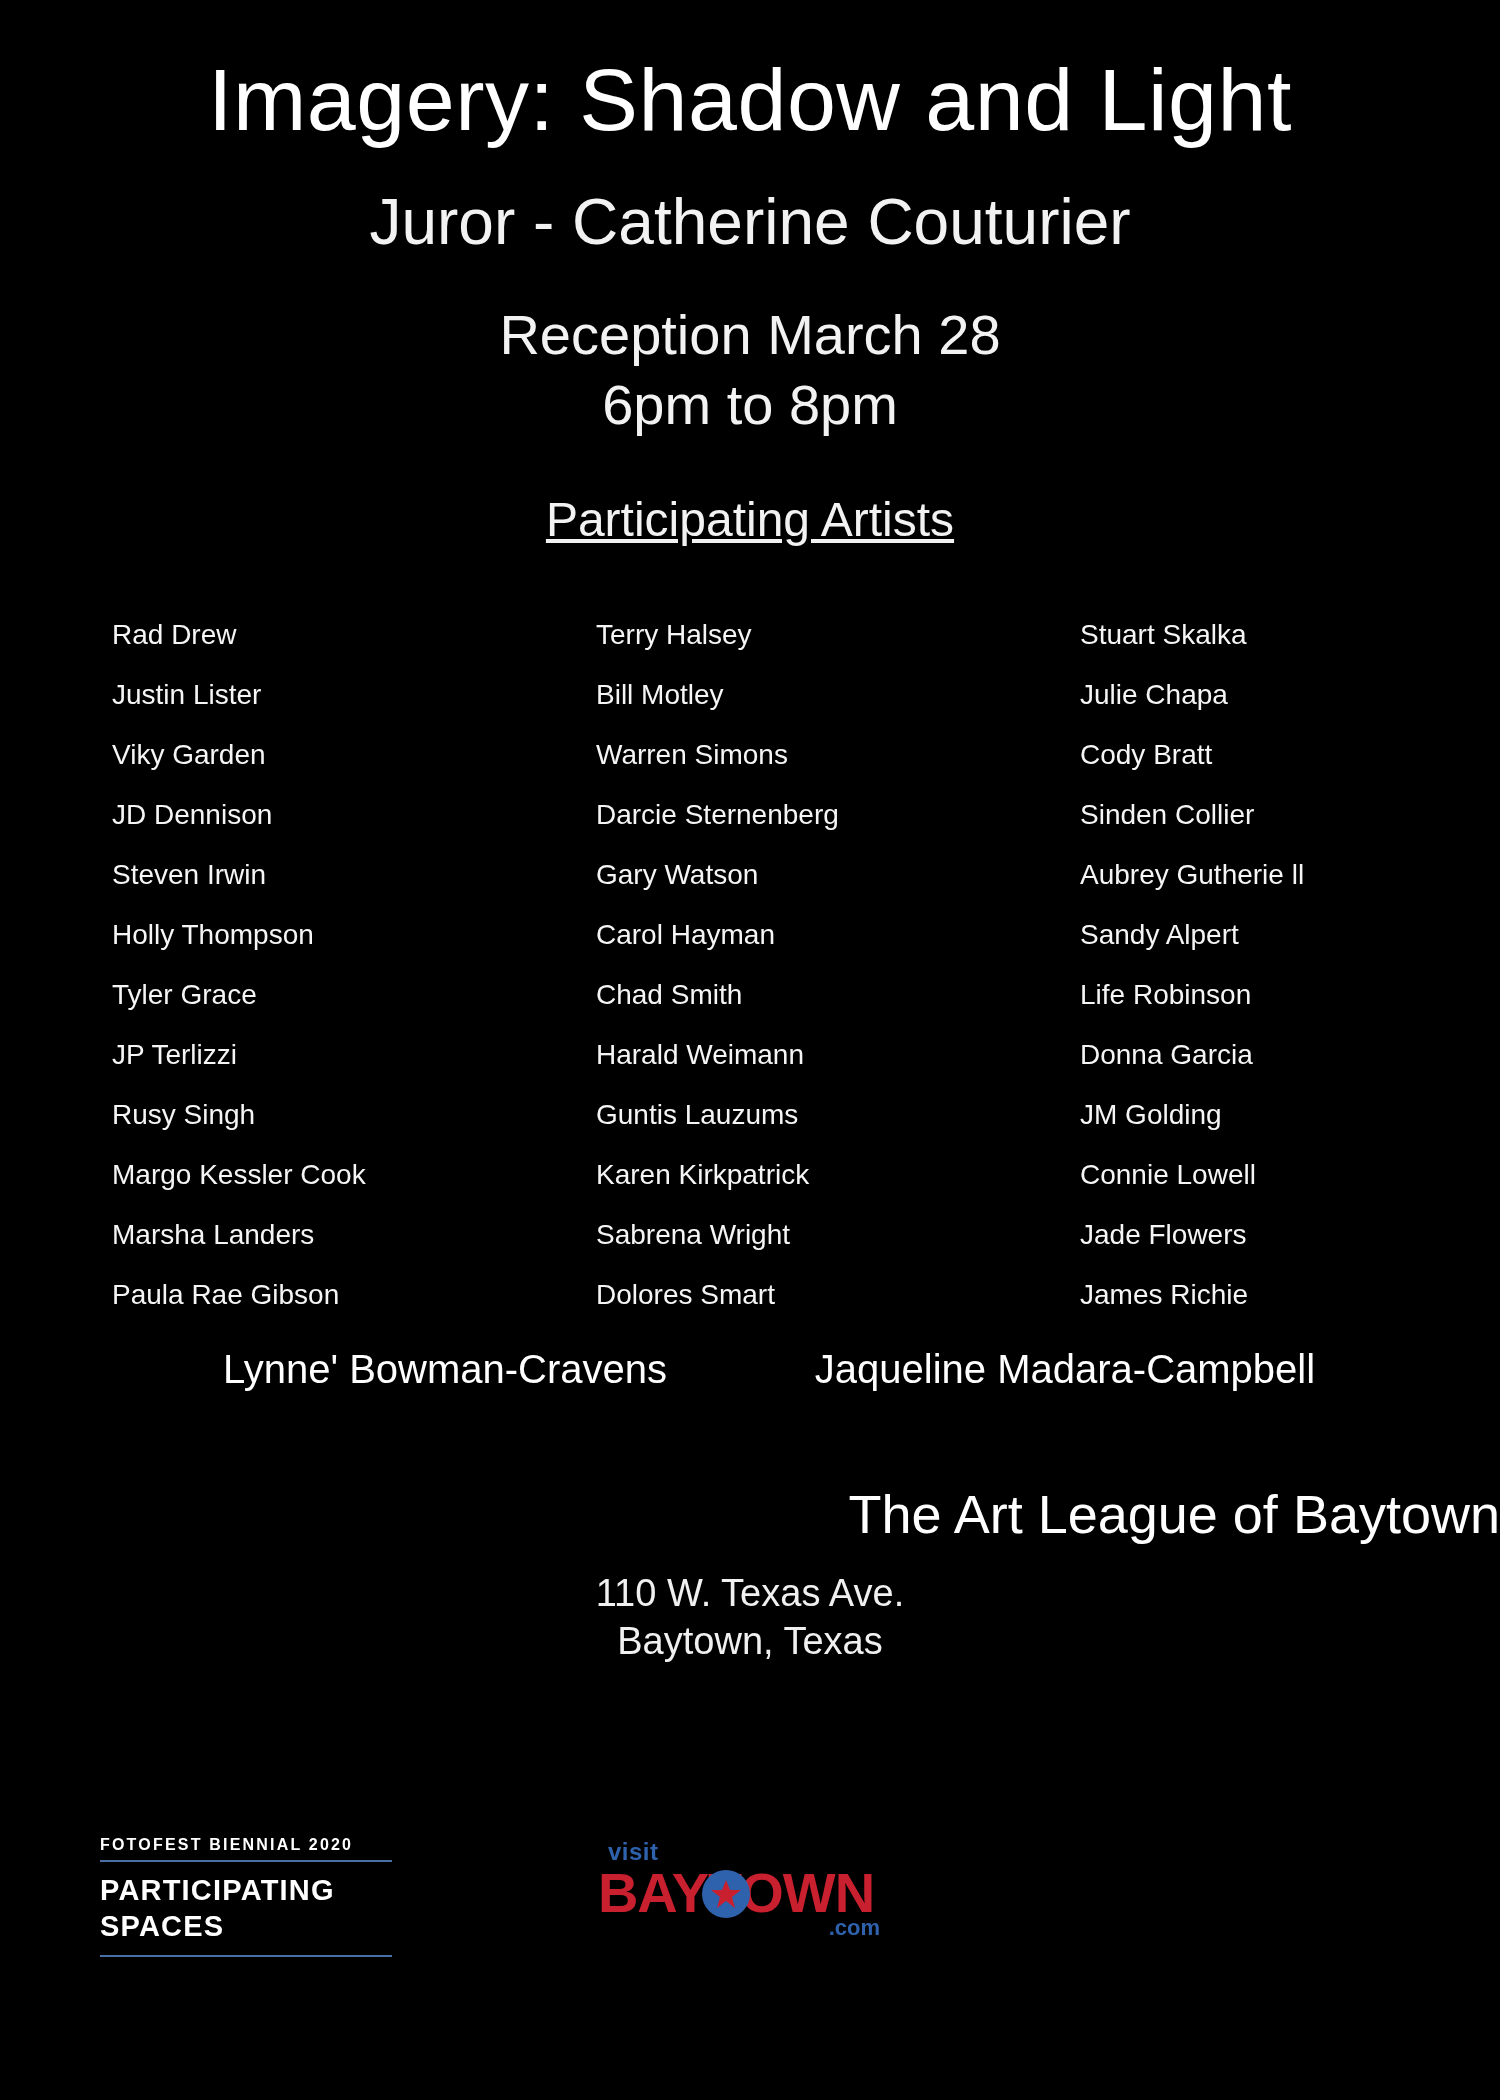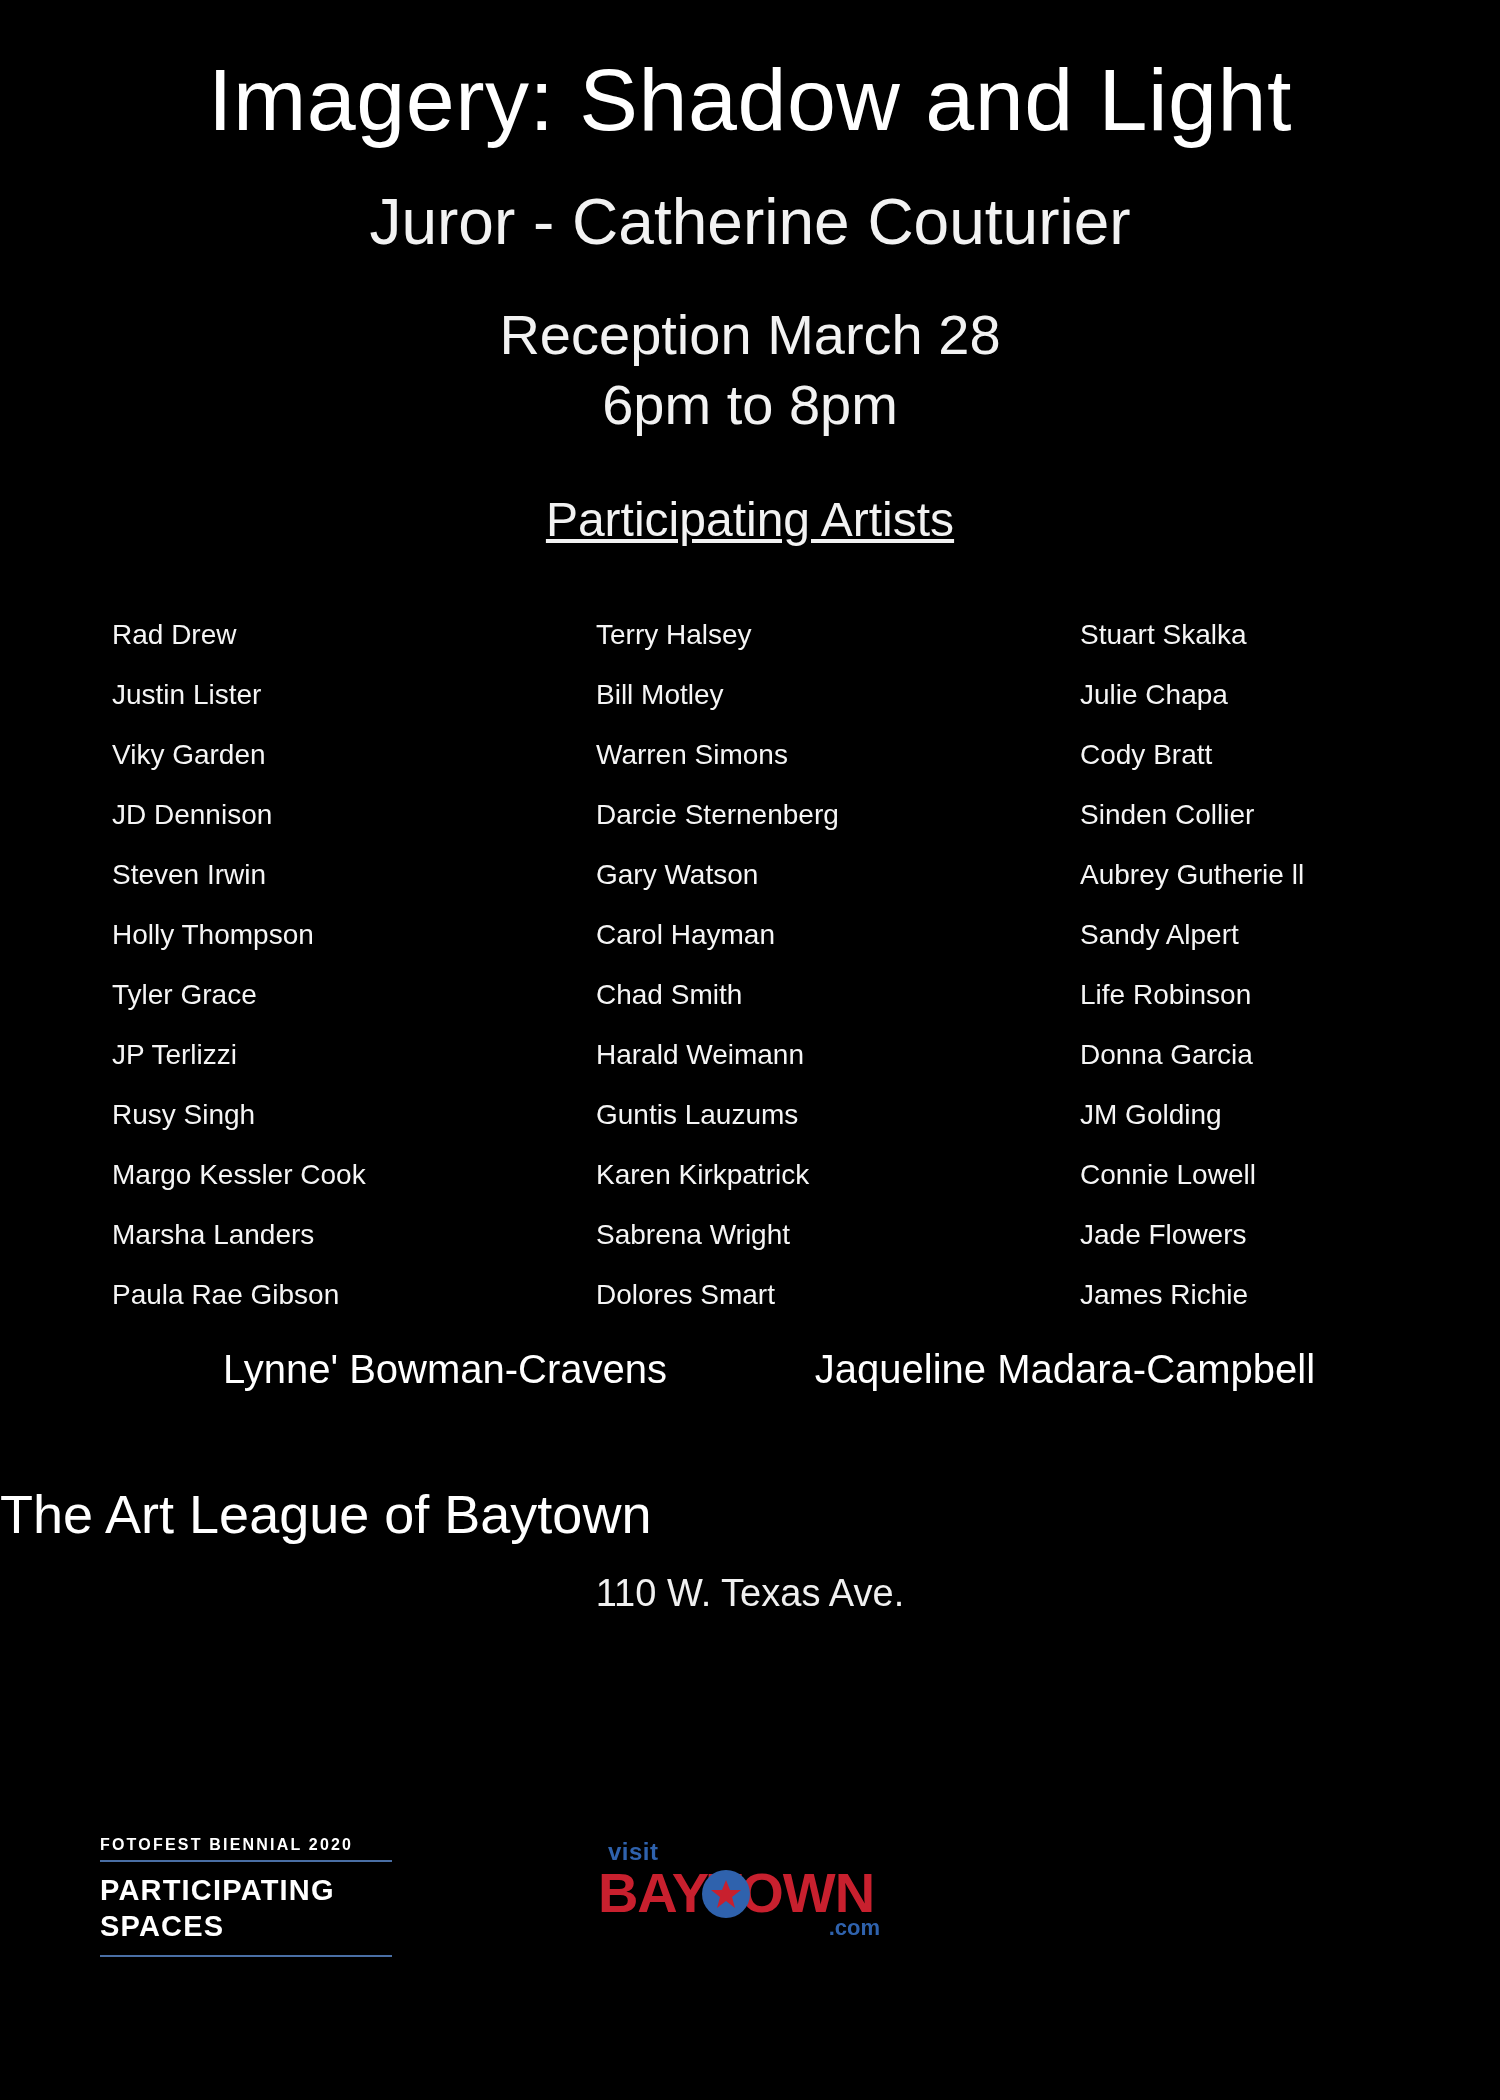--- a/index.html
+++ b/index.html
@@ -98,21 +98,21 @@
     font-size: 40px;
     line-height: 60px;
     white-space: nowrap;
     color: #ffffff;
     text-align: center;
   }
   .extra-1 { width: 560px; padding-left: 40px; }
   .extra-2 { width: 620px; padding-left: 30px; }
 
   .venue {
-    text-align: left;
+    text-align: right;
     font-size: 54px;
     font-weight: 400;
     margin: 0;
     padding-top: 84px;
     color: #ffffff;
   }
   .address {
     text-align: center;
     font-size: 38px;
     line-height: 1.28;
@@ -296,20 +296,21 @@
     </div>
   </div>
 
   <div class="extra-row">
     <div class="extra-name extra-1">Lynne' Bowman-Cravens</div>
     <div class="extra-name extra-2">Jaqueline Madara-Campbell</div>
   </div>
 
   <div class="venue">The Art League of Baytown</div>
   <div class="address">110 W. Texas Ave.</div>
+  <div class="address" style="padding-top:0;">Baytown, Texas</div>
 
   <div class="logos">
 
     <div class="fotofest">
       <div class="ff-top">FOTOFEST BIENNIAL 2020</div>
       <div class="ff-rule"></div>
       <div class="ff-main">
         <div>PARTICIPATING</div>
         <div>SPACES</div>
       </div>

